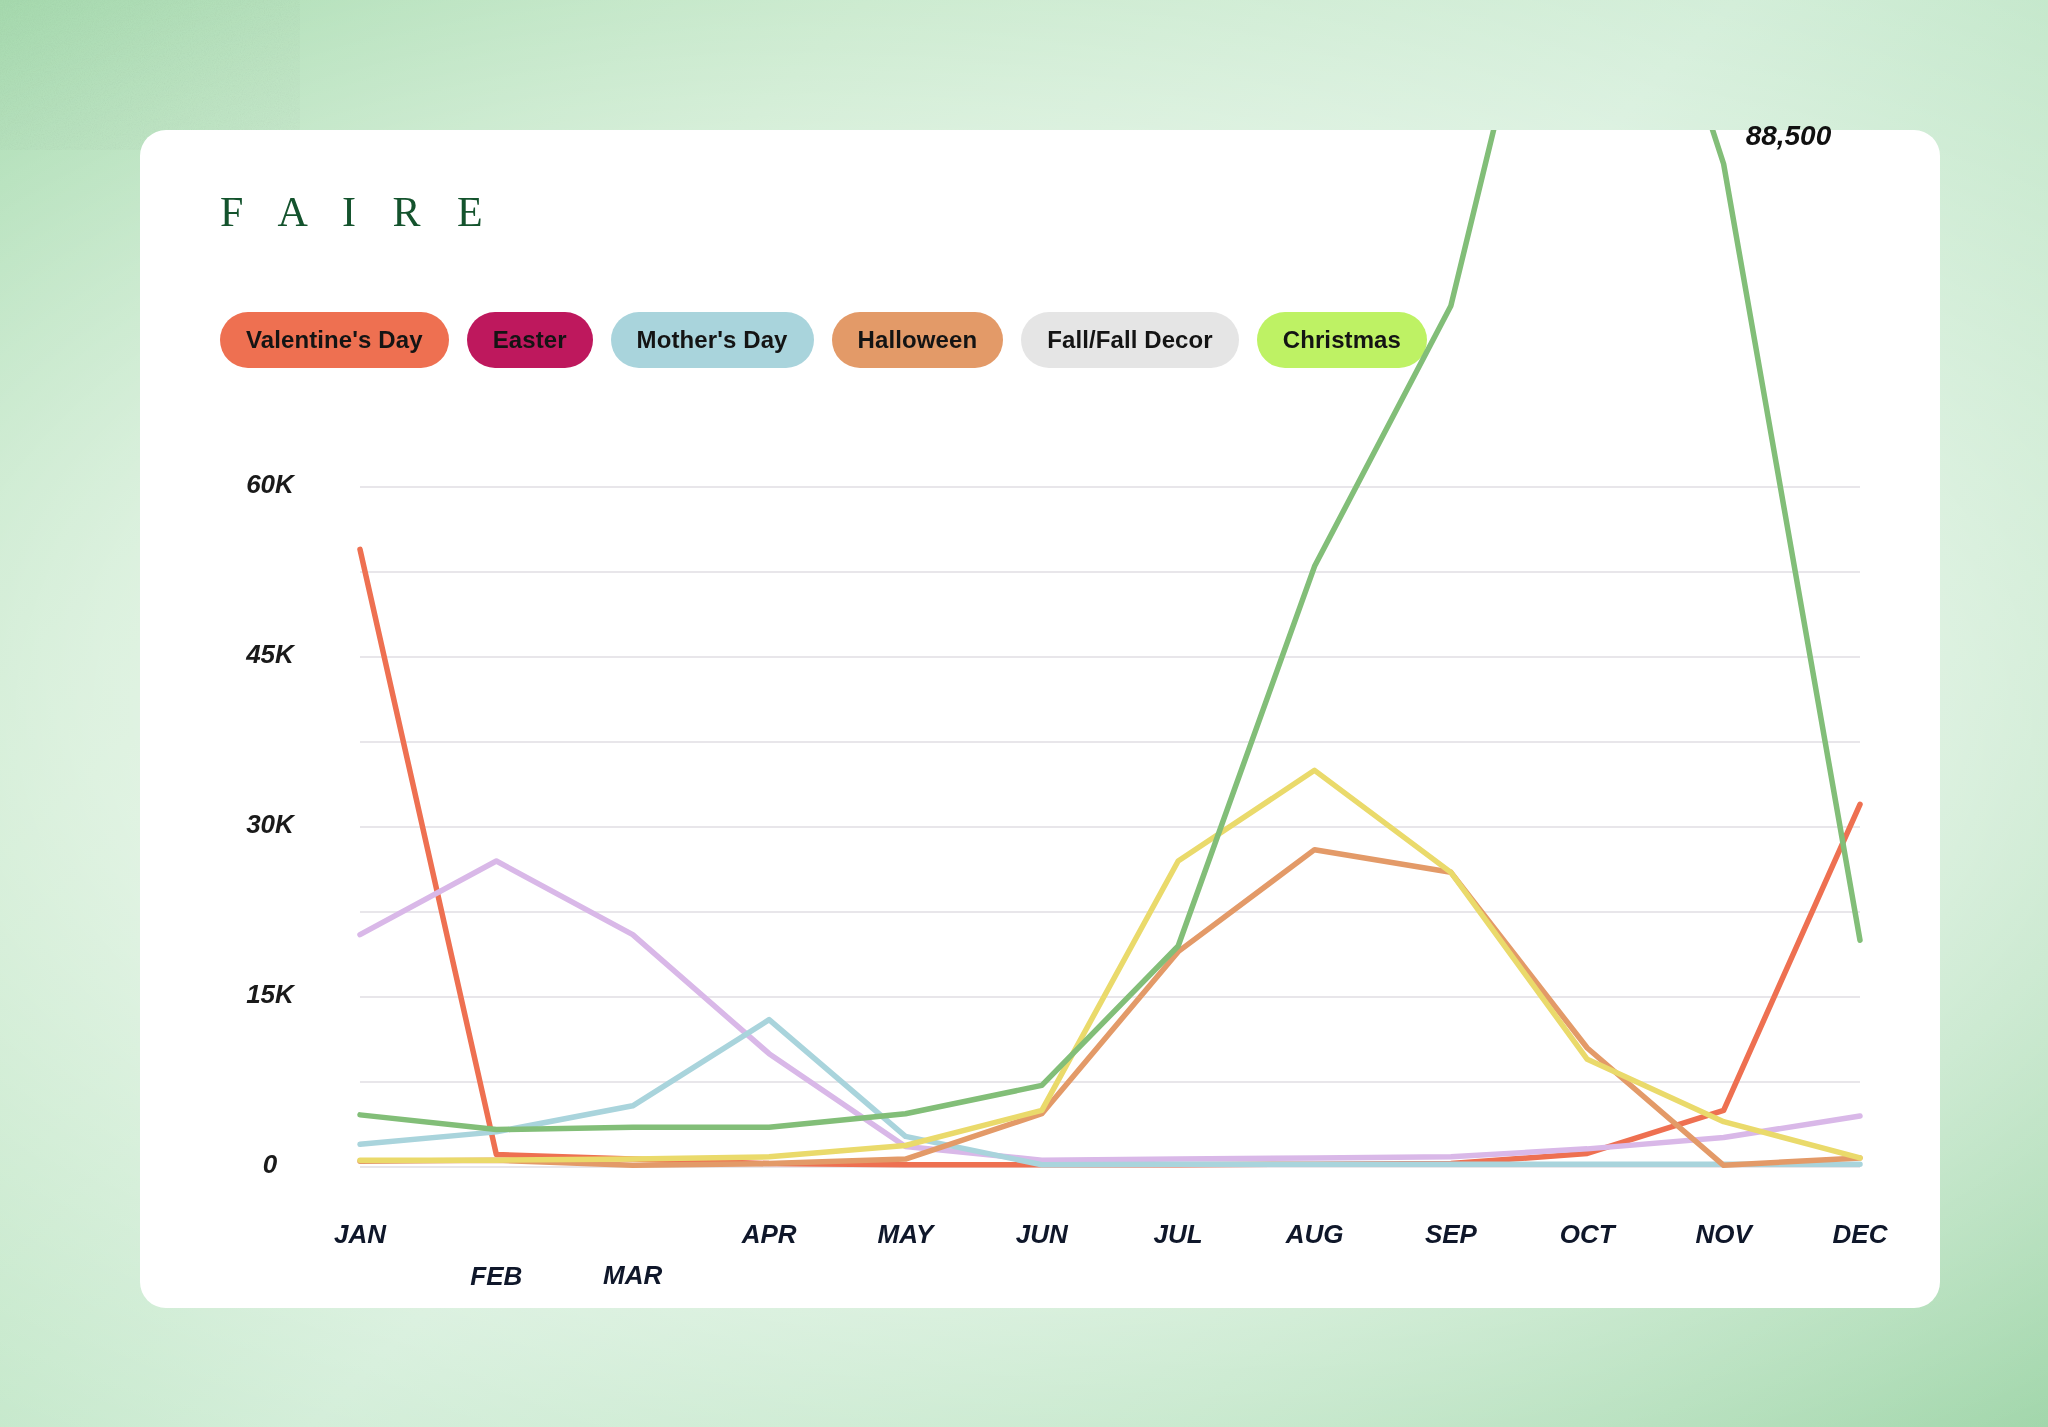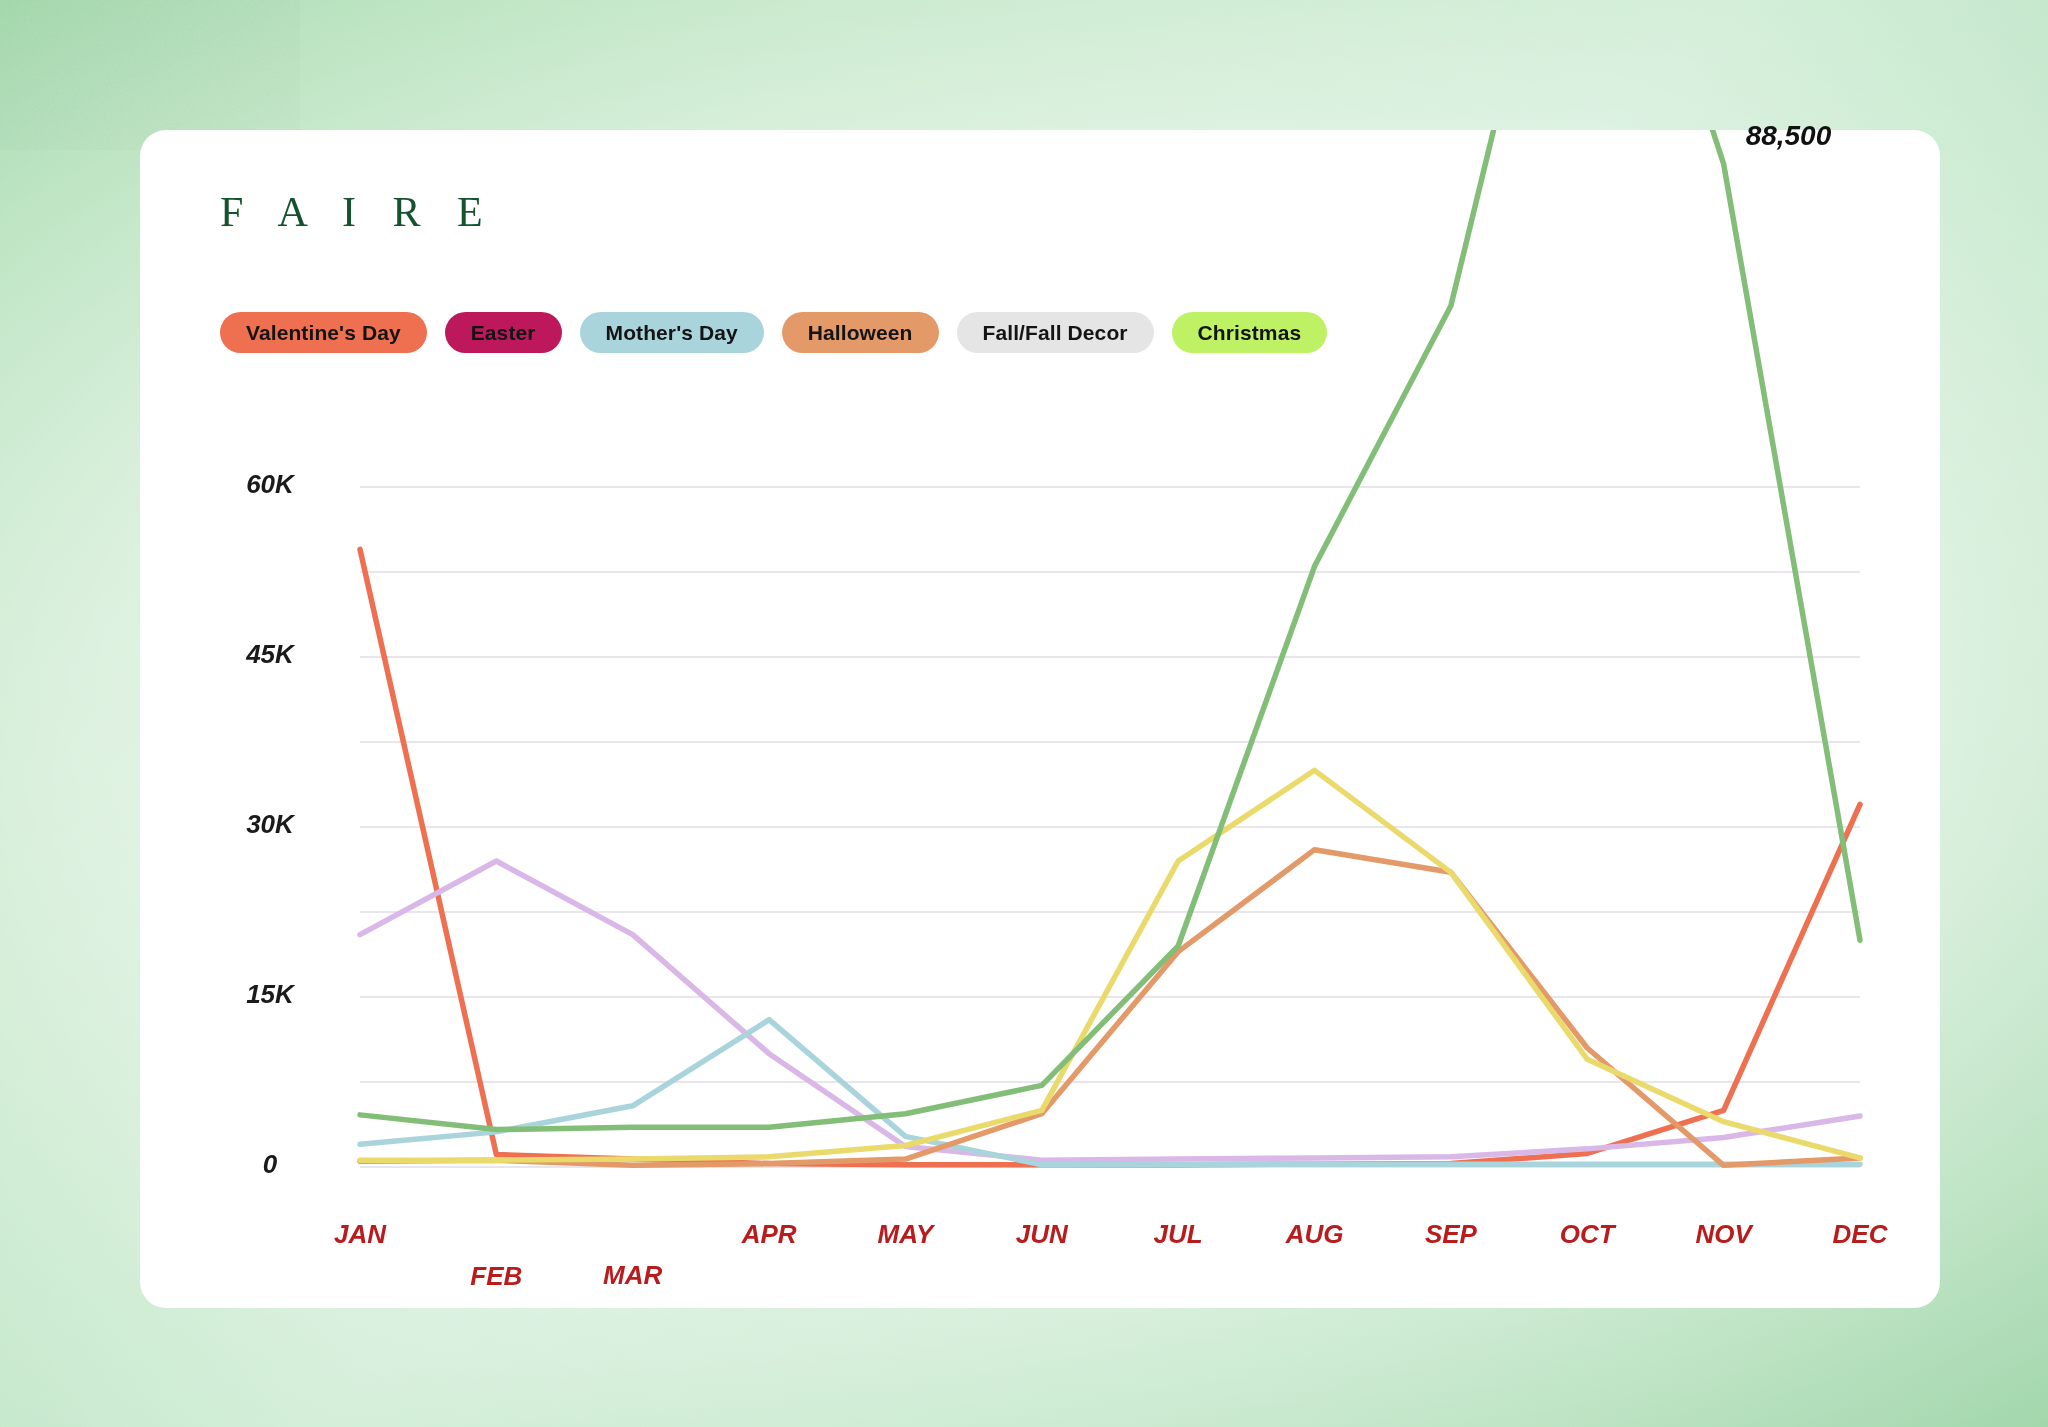--- a/index.html
+++ b/index.html
@@ -57,26 +57,26 @@
   
   #legend {
     position: absolute;
     left: 80px;
     top: 182px;
     display: flex;
     align-items: center;
     gap: 18px;
   }
   .pill {
-    height: 41px;
+    height: 56px;
     border-radius: 28px;
     display: flex;
     align-items: center;
     padding: 0 26px;
-    font-size: 21px;
+    font-size: 24px;
     font-weight: 700;
     color: #141414;
     white-space: nowrap;
     letter-spacing: 0.1px;
     cursor: pointer;
   }
 
   
   #plot {
     position: absolute;
@@ -94,21 +94,21 @@
     font-weight: 700;
     color: #1a1a1a;
     text-align: center;
     white-space: nowrap;
   }
   .xtick {
     position: absolute;
     font-size: 26px;
     font-style: italic;
     font-weight: 700;
-    color: #b91c1c;
+    color: #0f172a;
     text-align: center;
     white-space: nowrap;
   }
   .annot {
     position: absolute;
     font-size: 28px;
     font-style: italic;
     font-weight: 700;
     color: #111111;
     white-space: nowrap;

